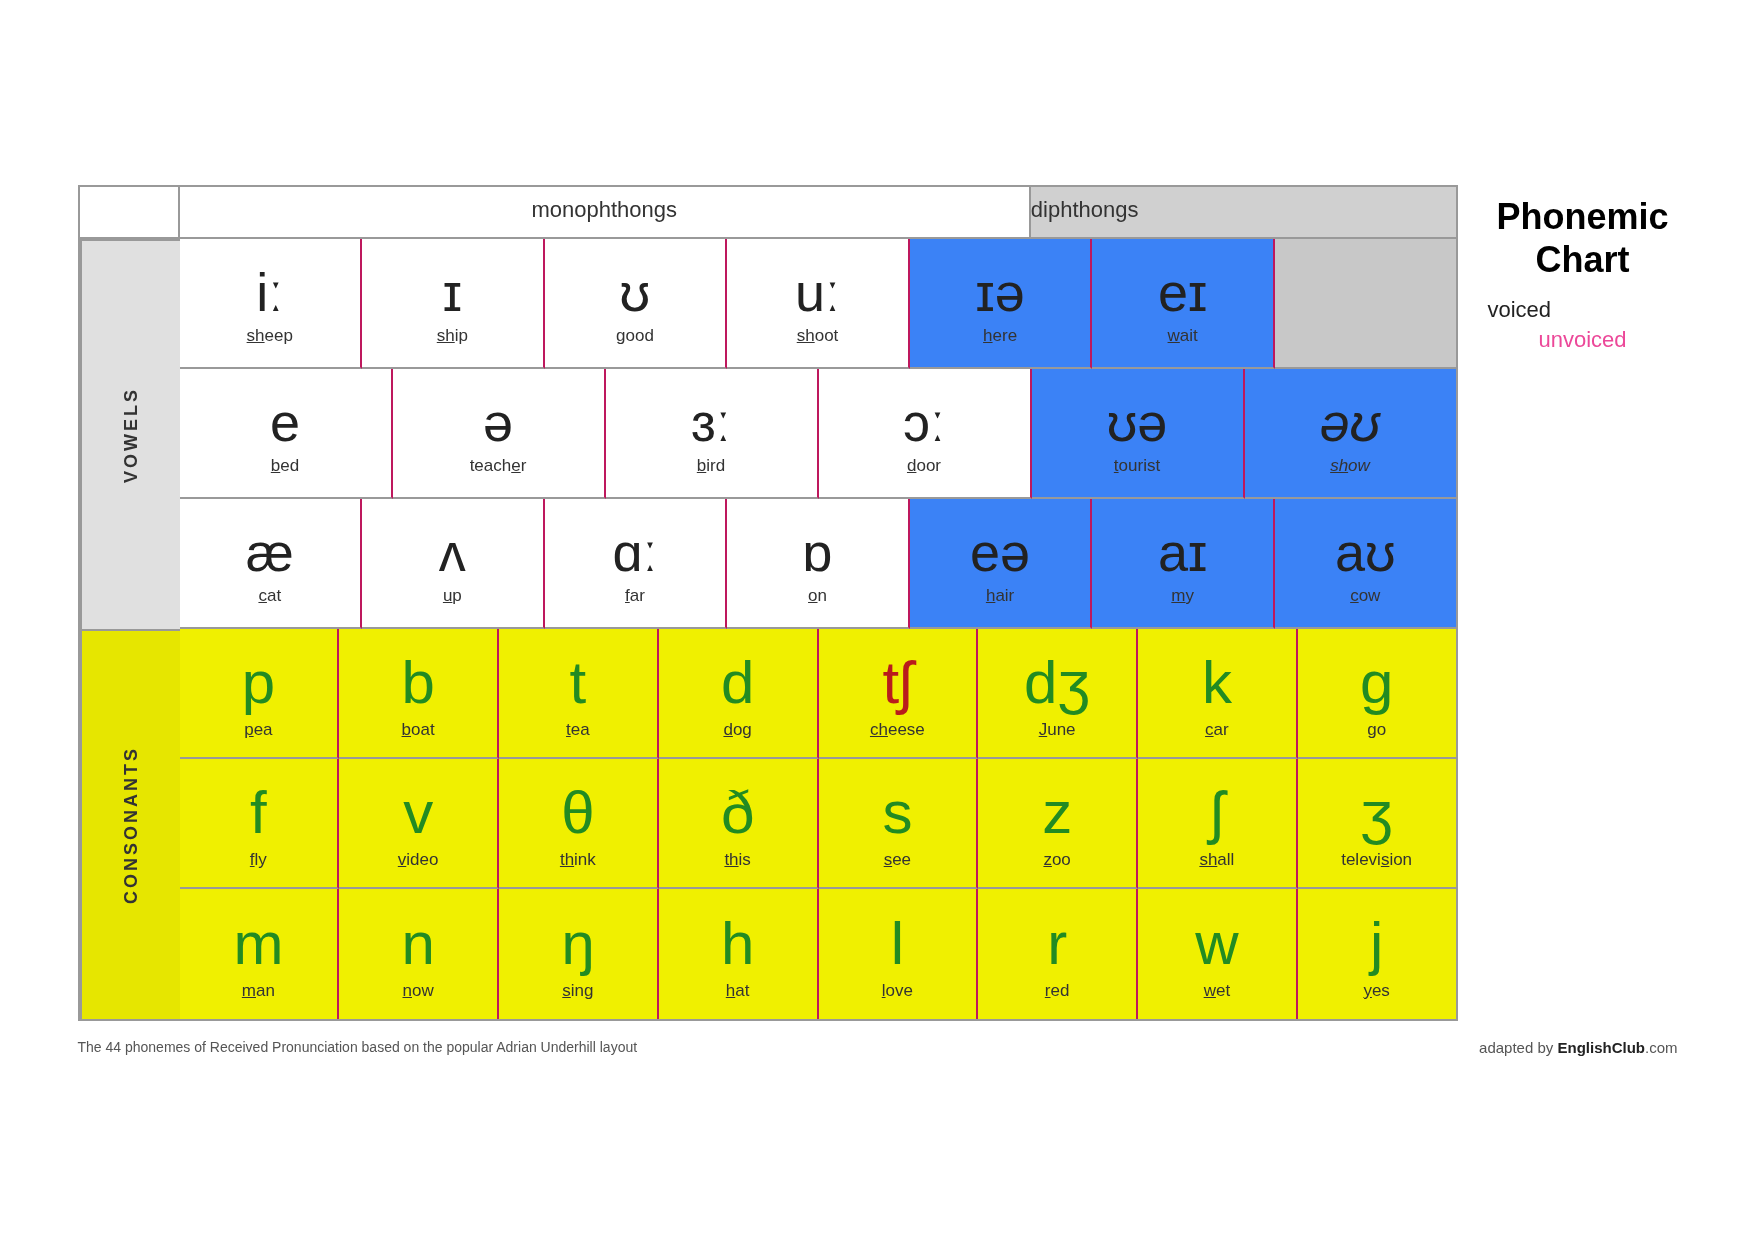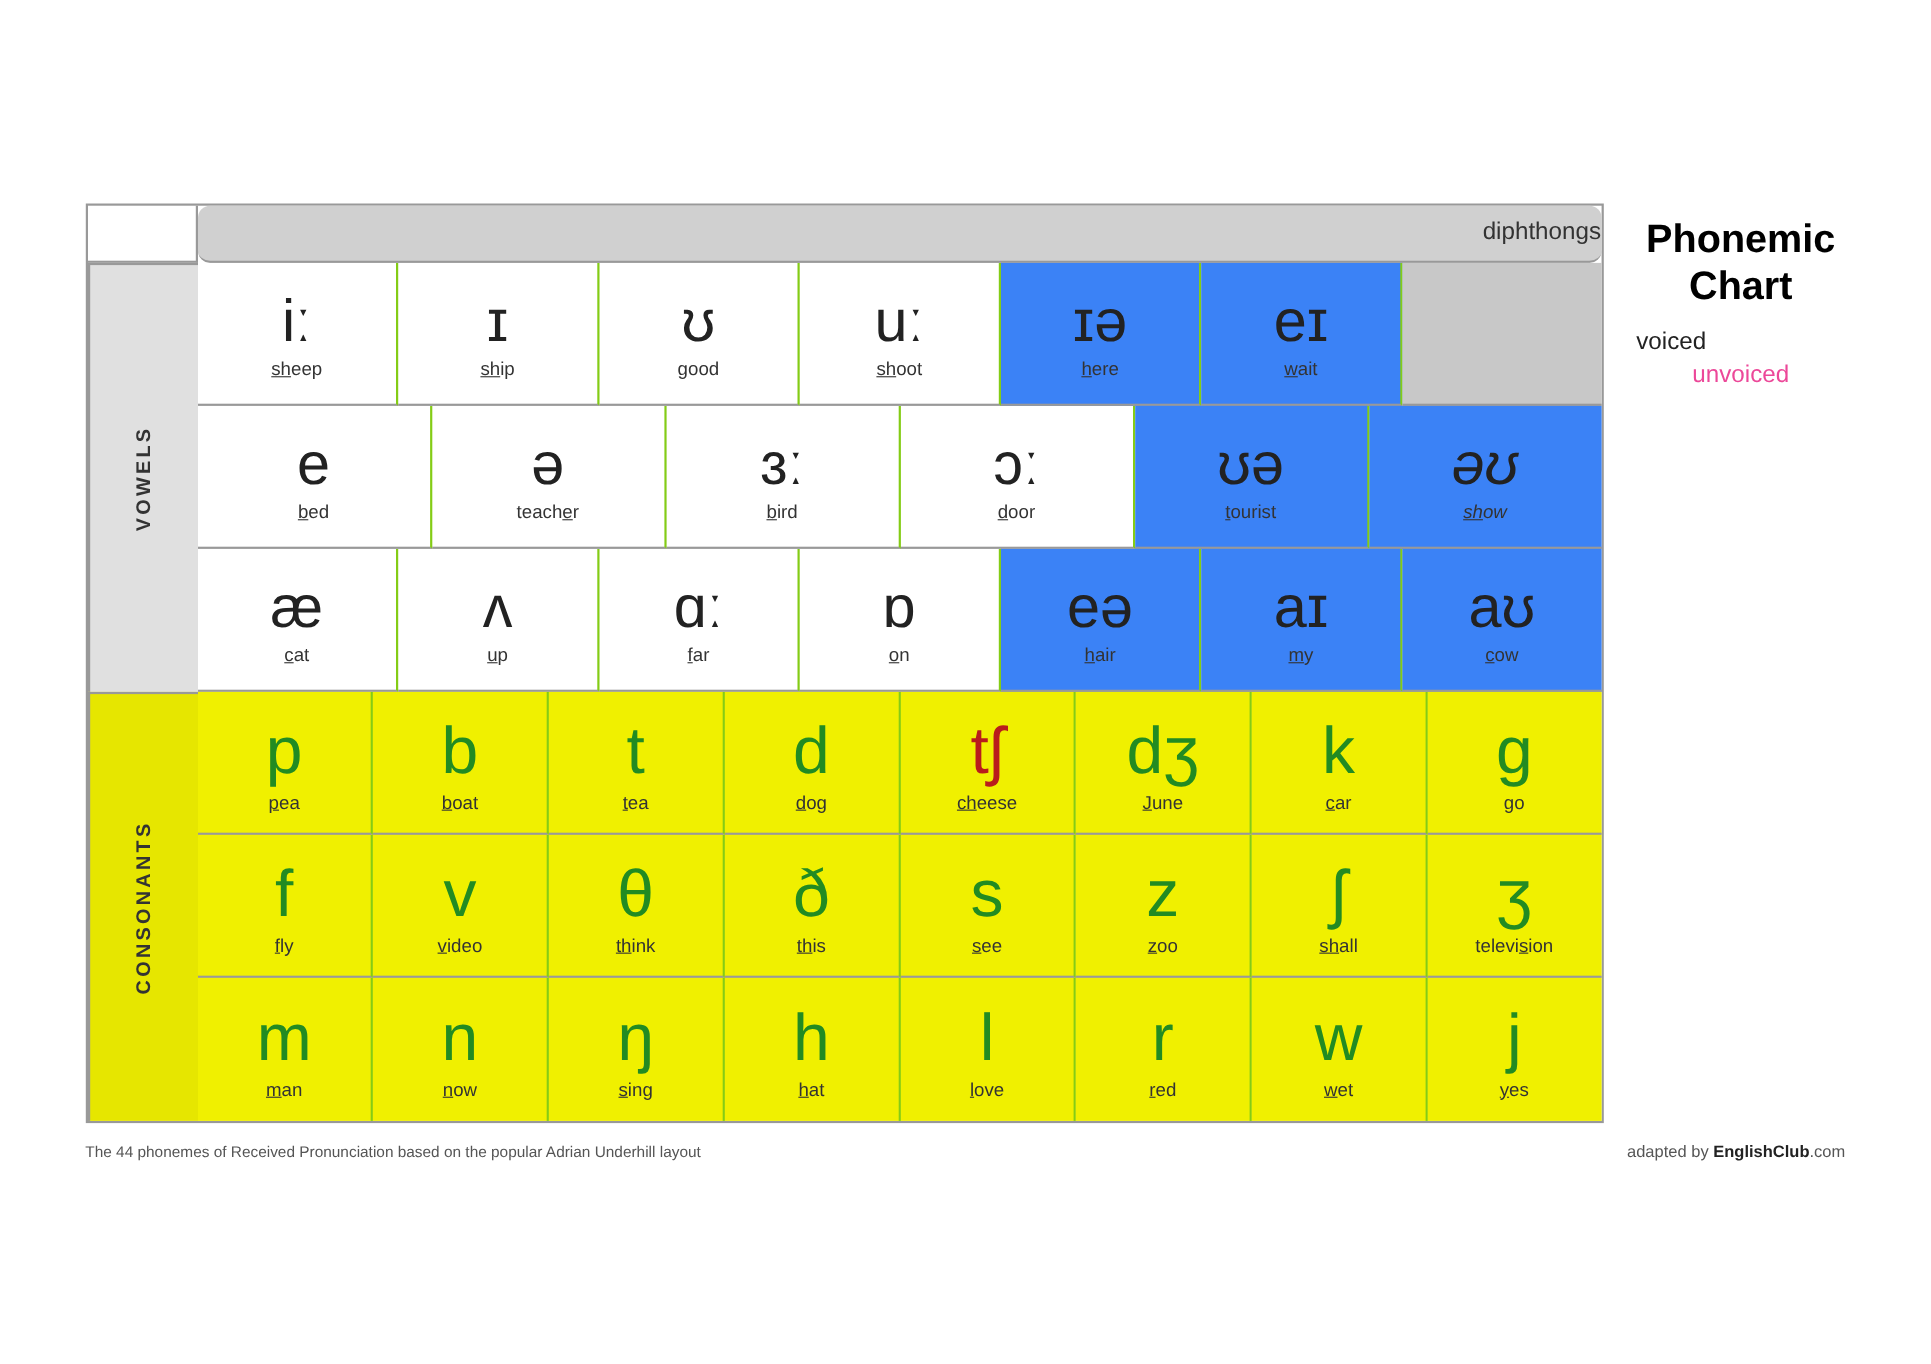--- a/index.html
+++ b/index.html
@@ -55,25 +55,24 @@
       text-align: center;
       padding: 10px 0;
       font-size: 22px;
       color: #333;
     }
 
     .header-di {
       flex: 2;
       background: #d0d0d0;
       border-bottom: 2px solid #999;
-      text-align: right;
+      text-align: left;
       padding: 10px 0;
       font-size: 22px;
       color: #333;
-      border-radius: 11px;
     }
 
     
     .vowels-section {
       display: flex;
       flex-direction: row;
     }
 
     .section-label-cell {
       width: 100px;
@@ -105,21 +104,21 @@
     .chart-row {
       display: flex;
       flex-direction: row;
     }
 
     .cell {
       display: flex;
       flex-direction: column;
       align-items: center;
       justify-content: center;
-      border-right: 2px solid #84cc16;
+      border-right: 2px solid #be185d;
       border-bottom: 2px solid #999;
       padding: 12px 6px 8px 6px;
       min-height: 130px;
       flex: 1;
     }
 
     .cell:last-child {
       border-right: none;
     }
 
@@ -235,20 +234,21 @@
 </head>
 <body>
 
 <div class="page-wrapper">
   <div class="main-content">
 
     <div class="chart-container">
 
       <div class="header-row">
         <div class="corner-cell" style="height:52px;"></div>
+        <div class="header-mono">monophthongs</div>
         <div class="header-di">diphthongs</div>
       </div>
 
       <div class="vowels-section">
         <div class="section-label-cell" style="height: 390px;">VOWELS</div>
         <div class="vowel-rows">
 
           <div class="chart-row">
             <div class="cell">
               <span class="cell-symbol">iː</span>

